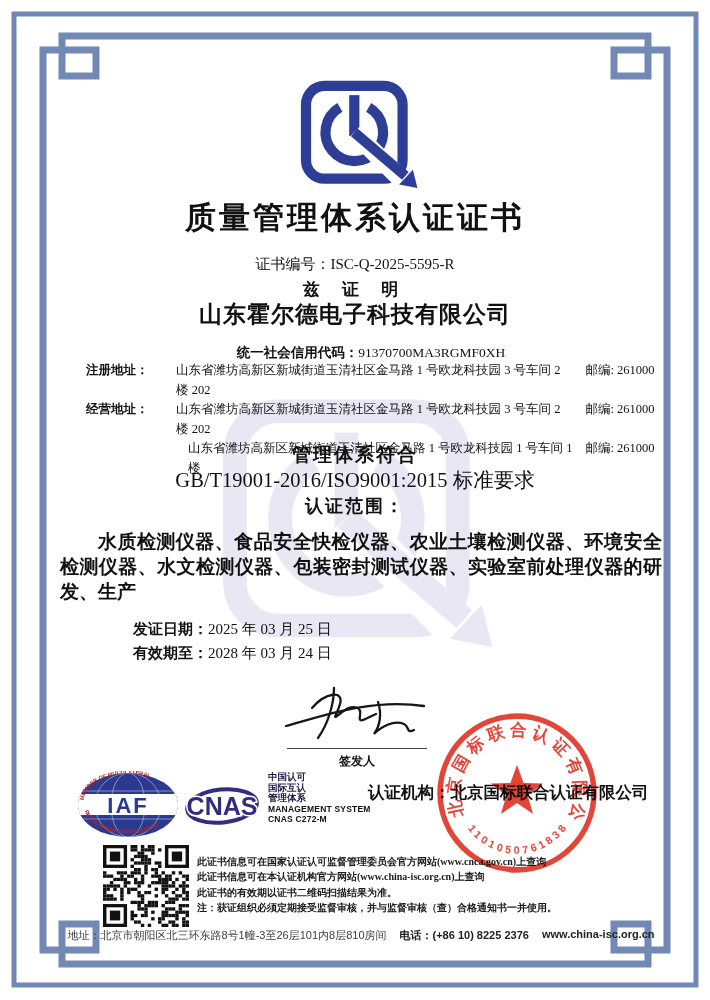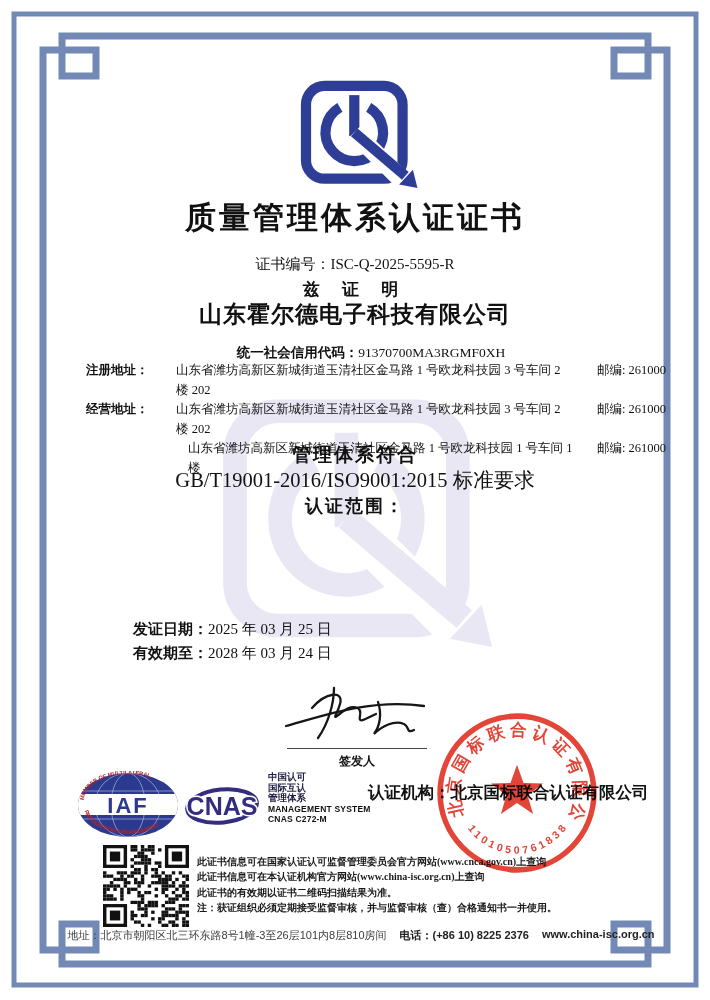--- a/index.html
+++ b/index.html
@@ -20,21 +20,21 @@
   .certno{top:255px;font-size:15px;z-index:2;}
   .hereby{top:278px;font-size:17px;font-weight:bold;letter-spacing:9px;z-index:2;}
   .company{top:299px;font-size:23px;font-weight:bold;letter-spacing:1px;z-index:2;}
   .credit{top:344px;font-size:13.5px;z-index:2;}
   .credit b{font-weight:bold;padding-left:32px;}
 
   .addr-block{left:58px;right:44px;top:361px;z-index:2;font-size:12.5px;}
   .addr-row{display:flex;line-height:19.5px;}
   .addr-label{width:88px;font-weight:bold;text-align:left;padding-left:28px;flex:none;white-space:nowrap;}
   .addr-text{flex:1;padding-left:2px;}
-  .addr-zip{width:92px;flex:none;text-align:right;}
+  .addr-zip{width:92px;flex:none;text-align:center;}
 
   .std1{top:442px;font-size:19px;font-weight:bold;letter-spacing:2px;z-index:2;}
   .std2{top:466px;font-size:20.5px;z-index:2;}
   .std3{top:494px;font-size:18px;font-weight:bold;letter-spacing:2px;z-index:2;}
 
   .scope{left:60px;right:48px;top:529px;font-size:19px;line-height:25px;text-align:justify;
          text-indent:2em;font-weight:600;z-index:2;}
 
   .dates{left:88px;top:617px;font-size:15px;line-height:24px;z-index:2;}
   .dates b{font-weight:bold;margin-left:45px;}
@@ -119,20 +119,21 @@
       <span class="addr-label"></span>
       <span class="addr-text" style="padding-left:14px">山东省潍坊高新区新城街道玉清社区金马路 1 号欧龙科技园 1 号车间 1 楼</span>
       <span class="addr-zip">邮编: 261000</span>
     </div>
   </div>
 
   <div class="abs ctr std1">管理体系符合</div>
   <div class="abs ctr std2">GB/T19001-2016/ISO9001:2015 标准要求</div>
   <div class="abs ctr std3">认证范围：</div>
 
+  <div class="abs scope">水质检测仪器、食品安全快检仪器、农业土壤检测仪器、环境安全检测仪器、水文检测仪器、包装密封测试仪器、实验室前处理仪器的研发、生产</div>
 
   <div class="abs dates">
     <div><b>发证日期：</b><span>2025 年 03 月 25 日</span></div>
     <div><b>有效期至：</b><span>2028 年 03 月 24 日</span></div>
   </div>
 
   <svg id="signature" class="abs" width="150" height="64" viewBox="0 0 150 64">
     <g fill="none" stroke="#161616" stroke-width="2.3" stroke-linecap="round">
       <path d="M 52,6 C 52,22 46,42 36,56"></path>
       <path d="M 30,26 C 44,10 62,8 58,22 C 55,33 48,40 60,30 C 70,22 80,24 78,34 C 76,43 84,36 94,32"></path>

